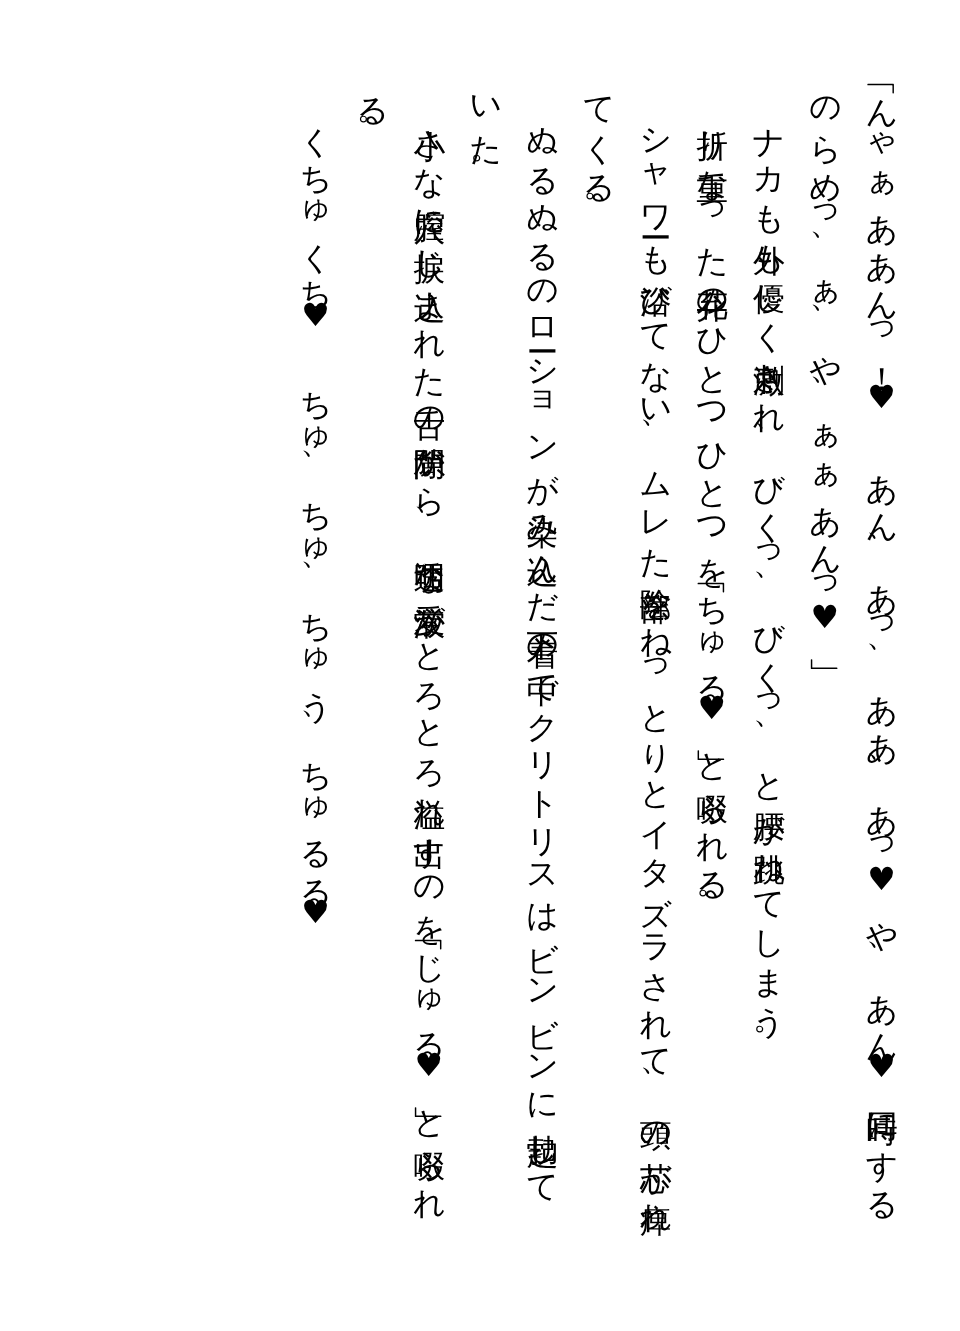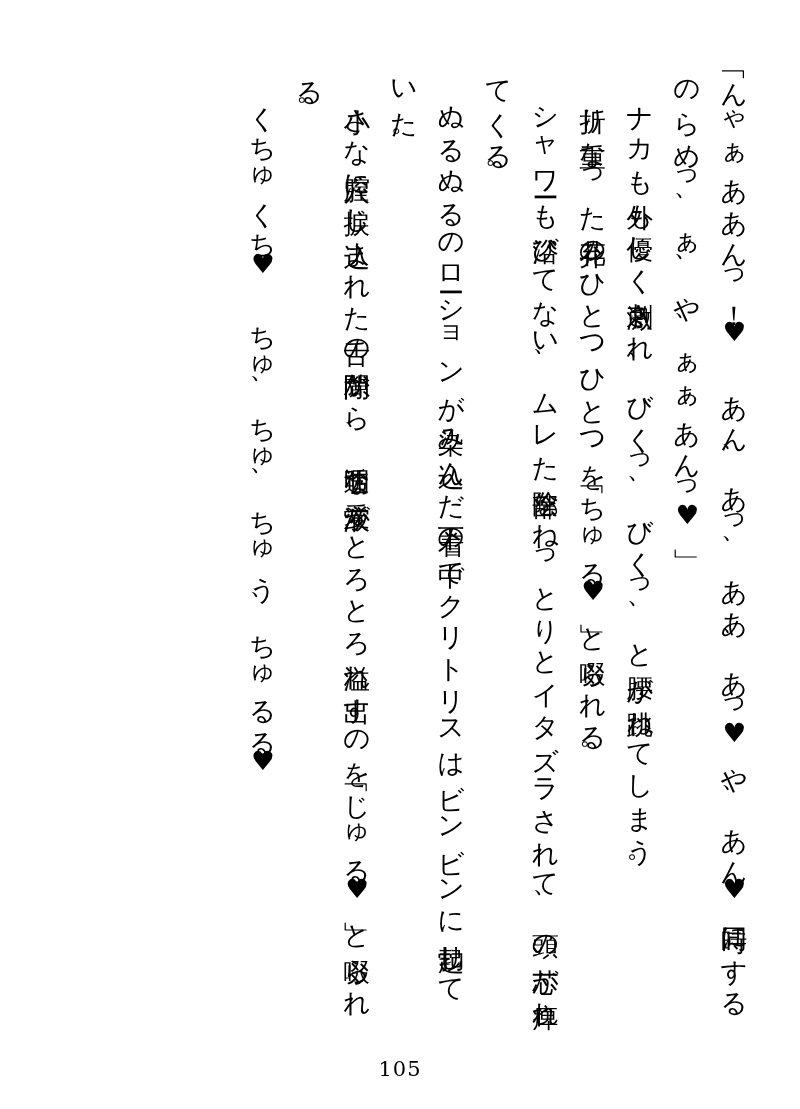--- a/index.html
+++ b/index.html
@@ -68,15 +68,14 @@
   <div id="text-block">
     <p>「んゃぁああんっ！♥　あん、あっ、ああ、あっ♥や、あん♥同時にするのらめっ、ぁ、や、ぁぁあんっ♥」</p>
     <p class="indent">ナカも外も優しく刺激され、びくっ、びくっ、と腰が跳ねてしまう。</p>
     <p class="indent">折り重なった花弁のひとつひとつを「ちゅる♥」と啜られる。</p>
     <p class="indent">シャワーも浴びてない、ムレた陰部をねっとりとイタズラされて、頭の芯が痺れてくる。</p>
     <p class="indent">ぬるぬるのローションが染み込んだ下着の中でクリトリスはビンビンに勃起していた。</p>
     <p class="indent">小さな膣穴に捩じ込まれた舌の隙間から、透明な愛液がとろとろ溢れ出すのを「じゅる♥」と啜られる。</p>
     <p class="indent">くちゅくち♥　ちゅ、ちゅ、ちゅう、ちゅるる♥</p>
   </div>
 
-  <div id="page-number">105</div>
 
 </div>
 
 </body></html>

